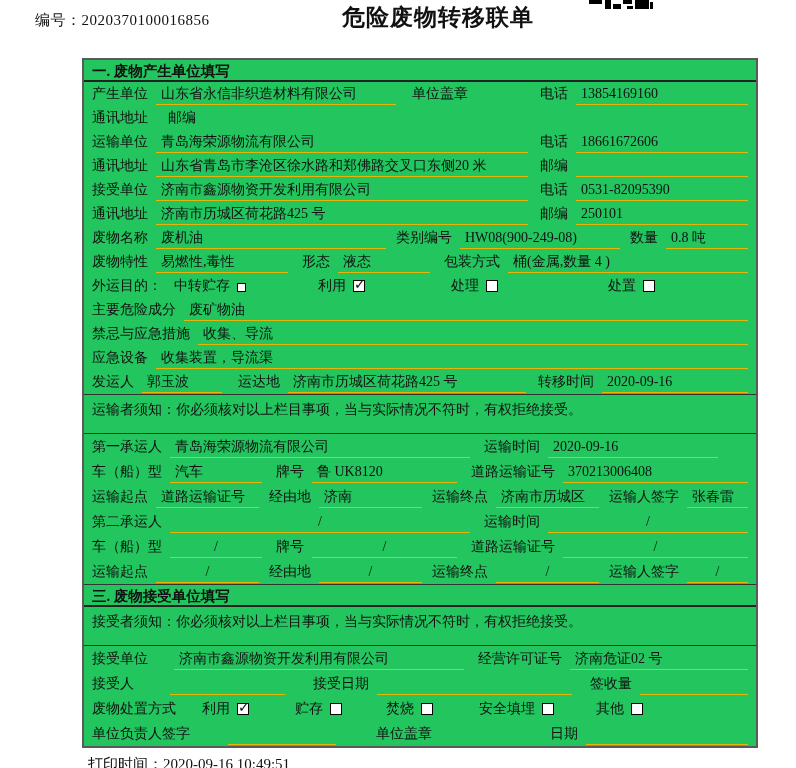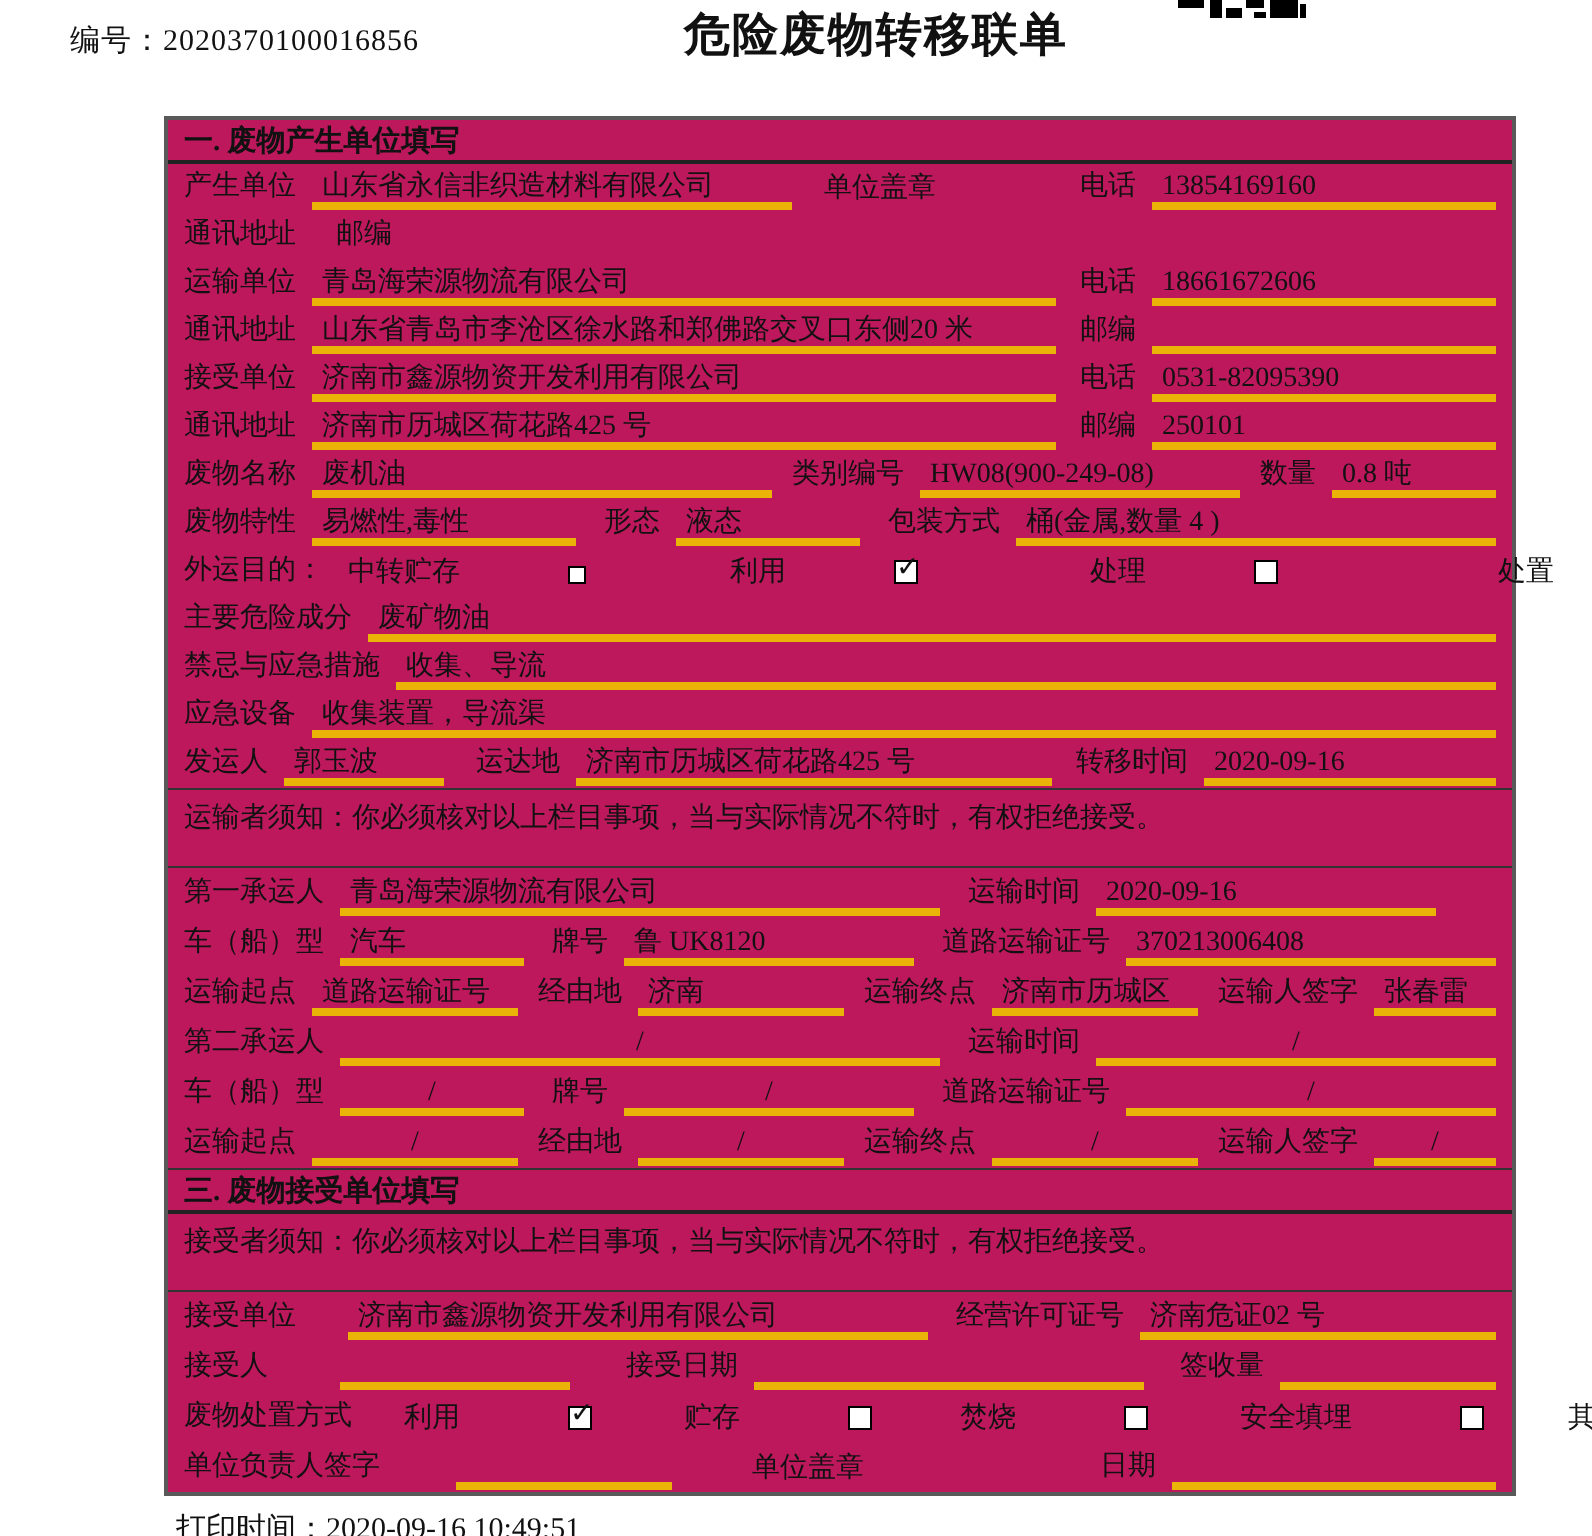--- a/index.html
+++ b/index.html
@@ -8,37 +8,37 @@
   .page { position:relative; width:796px; height:768px; background:#fff; overflow:hidden; }
 
   
   .doc-header { position:relative; height:46px; }
   .serial { position:absolute; left:35px; top:11px; font-size:15px; letter-spacing:.5px; }
   .doc-title { position:absolute; left:0; right:0; top:2px; text-align:center; transform:translateX(40px);
                font-size:23px; font-weight:bold; letter-spacing:1px; }
   .qr-frag { position:absolute; right:143px; top:0; }
 
   
-  .form { margin:12px 0 0 82px; width:676px; border:2px solid #5a5a5a; background:#be185d; }
+  .form { margin:12px 0 0 82px; width:676px; border:2px solid #5a5a5a; background:#22c55e; }
   .sec-h { height:22px; line-height:22px; font-weight:bold; font-size:14.5px; padding:0 8px;
            border-bottom:2px solid #222; }
   .sec-sep { border-top:1px solid #333; }
   .notice { height:39px; line-height:30px; font-size:14px; padding:0 8px; border-bottom:1px solid #333; }
 
   .frow { display:flex; align-items:center; height:24px; padding:0 8px; font-size:14px; }
   .s2 .frow, .s3 .frow { height:25px; }
   .l { white-space:nowrap; margin-right:8px; line-height:24px; }
-  .v { border-bottom:4px solid #eab308; align-self:flex-end; height:22px; line-height:22px;
+  .v { border-bottom:1px solid #eab308; align-self:flex-end; height:22px; line-height:22px;
        margin-bottom:1px; padding:0 5px; white-space:nowrap; overflow:hidden; }
   .fill { flex:1; }
   .slash { text-align:center; }
   .plain { white-space:nowrap; }
 
   
-  .cbg { display:inline-flex; align-items:center; white-space:nowrap;gap:47px; }
+  .cbg { display:inline-flex; align-items:center; white-space:nowrap; }
   .cb { display:inline-block; width:12px; height:12px; border:1.5px solid #000; margin-left:7px;
         position:relative; background:#fff; }
   .cb.sm { width:9px; height:9px; margin-top:3px; }
   .cb.checked::after { content:"✓"; position:absolute; top:-5px; left:0; font-size:14px; font-weight:bold;
         font-family:"DejaVu Sans",sans-serif; }
 
   .print-line { margin:7px 0 0 88px; font-size:15px; }
 </style>
 </head>
 <body>

